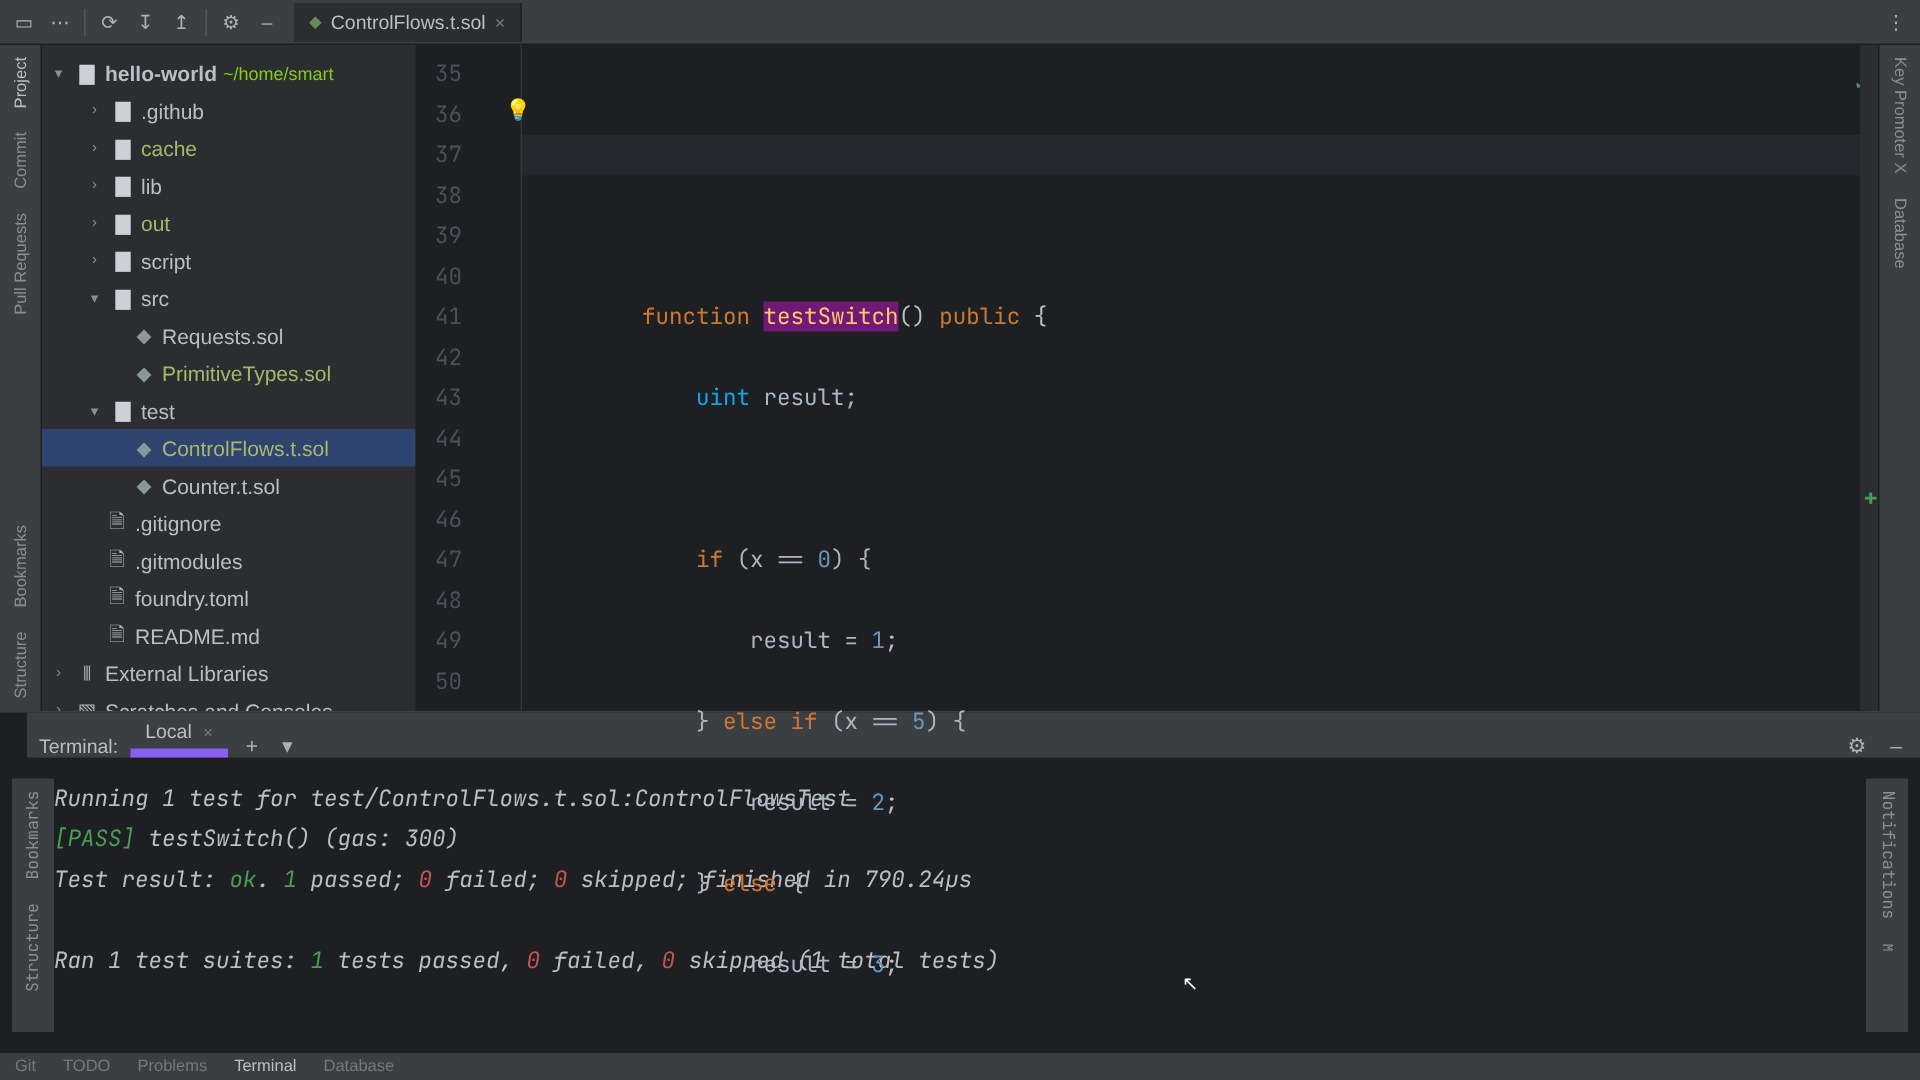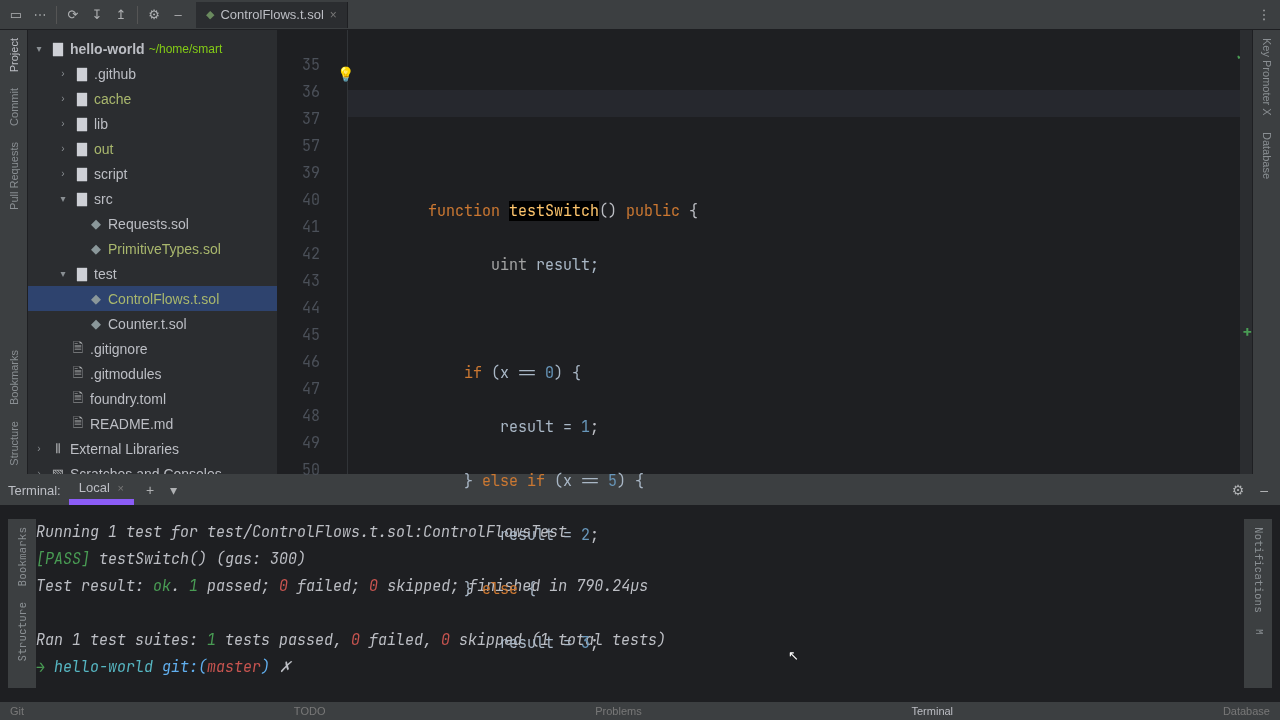--- a/index.html
+++ b/index.html
@@ -80,55 +80,54 @@
 .tree-label { color: #bcbec4; }
 .tree-label.accent { color: #a9b76d; }
 .tree-path { color: #84cc16; font-size: 12px; }
 .editor {
   flex: 1; background: #1e1f22;
   display: flex; position: relative;
   font-family: "JetBrains Mono", Consolas, monospace;
   font-size: 15px;
 }
 .gutter {
-  width: 56px; text-align: right;
+  width: 56px; text-align: center;
   color: #4b5059; padding-right: 14px;
   padding-top: 6px; line-height: 27px;
   user-select: none;
   background: #1e1f22;
-  margin-top: 16px;
 }
 .fold-strip {
   width: 14px; border-right: 1px solid #313438;
   position: relative;
 }
 .code {
   flex: 1; padding-top: 6px; padding-left: 8px;
   line-height: 27px; white-space: pre;
   position: relative;
 }
 .code .line-hl { position: absolute; left: 0; right: 0; top: 60px; height: 27px; background: #26282e; }
 .kw { color: #cc7832; }
-.type { color: #a3a3a3; margin-left: 27px; }
-.fn { color: #ffc66d; background: #000000; }
+.type { color: #0ea5e9; }
+.fn { color: #ffc66d; background: #701a75; }
 .num { color: #6897bb; }
 .ident { color: #a9b7c6; }
 .mod { color: #cc7832; }
 .bulb { position: absolute; left: 3px; top: 35px; color: #f2c55c; font-size: 14px; }
 .check { position: absolute; right: 6px; top: 14px; color: #499c54; font-size: 16px; }
 .minimap { width: 12px; background: #2b2d30; position: relative; }
 .plus-mark { position: absolute; right: 0; top: 291px; color: #499c54; font-size: 16px; font-weight: bold; }
 .terminal-panel {
   height: 228px; background: #1e1f22;
   border-top: 1px solid #3c3f41;
   display: flex; flex-direction: column;
 }
 .term-header {
   height: 30px; background: #3c3f41;
-  display: flex; align-items: center; padding: 0 8px; gap: 8px;
+  display: flex; align-items: flex-end; padding: 0 8px; gap: 8px; margin-left: 18px;
 }
 .term-title { color: #bcbec4; font-size: 13px; }
 .term-tab {
   padding: 4px 10px; color: #bcbec4;
   border-bottom: 6px solid #8b5cf6; font-size: 13px;
 }
 .term-tab-close { color: #787878; font-size: 11px; margin-left: 4px; cursor: pointer; }
 .term-icon { color: #afb1b3; cursor: pointer; font-size: 14px; padding: 0 4px; }
 .term-body {
   flex: 1; padding: 14px 8px;
@@ -143,21 +142,20 @@
 .one { color: #499c54; }
 .prompt-arrow { color: #499c54; }
 .prompt-path { color: #56b6c2; }
 .prompt-git { color: #61afef; }
 .prompt-branch { color: #c75450; }
 .bottom-bar {
   height: 18px; background: #3c3f41;
   display: flex; align-items: center; gap: 18px;
   padding: 0 10px; color: #787878; font-size: 11px;
   overflow: hidden;
-  justify-content: space-between;
 }
 .cursor-ptr { position: absolute; font-size: 13px; color: #fff; pointer-events: none; }
 </style>
 </head>
 <body>
 
 <div class="toolbar">
   <div class="ticon">▭</div>
   <div class="ticon">⋯</div>
   <div class="sep"></div>
@@ -271,21 +269,21 @@
       <span class="ficon">▧</span>
       <span class="tree-label">Scratches and Consoles</span>
     </div>
   </div>
 
   <div class="editor">
     <div class="gutter" id="gutter">
         <div>35</div>
         <div>36</div>
         <div>37</div>
-        <div>57</div>
+        <div>38</div>
         <div>39</div>
         <div>40</div>
         <div>41</div>
         <div>42</div>
         <div>43</div>
         <div>44</div>
         <div>45</div>
         <div>46</div>
         <div>47</div>
         <div>48</div>
@@ -343,21 +341,20 @@
     <div class="left-rail" style="height:auto;border:none">
       <div class="rail-text">Bookmarks</div>
       <div class="rail-text">Structure</div>
     </div>
     <div class="term-content">
 <div><span>Running 1 test for test/ControlFlows.t.sol:ControlFlowsTest</span></div>
 <div><span class="pass">[PASS]</span><span> testSwitch() (gas: 300)</span></div>
 <div><span>Test result: </span><span class="ok">ok</span><span>. </span><span class="one">1</span><span> passed; </span><span class="fail-red">0</span><span> failed; </span><span class="fail-red">0</span><span> skipped; finished in 790.24µs</span></div>
 <div>&nbsp;</div>
 <div><span>Ran 1 test suites: </span><span class="one">1</span><span> tests passed, </span><span class="fail-red">0</span><span> failed, </span><span class="fail-red">0</span><span> skipped (1 total tests)</span></div>
-<div><span class="prompt-arrow">→</span><span class="prompt-path">  hello-world </span><span class="prompt-git">git:(</span><span class="prompt-branch">master</span><span class="prompt-git">)</span><span> ✗</span></div>
     </div>
     <div class="right-rail" style="height:auto;border:none">
       <div class="rail-text-r">Notifications</div>
       <div class="rail-text-r" style="font-size:9px">M</div>
     </div>
   </div>
 </div>
 
 <div class="bottom-bar">
   <span>Git</span>

